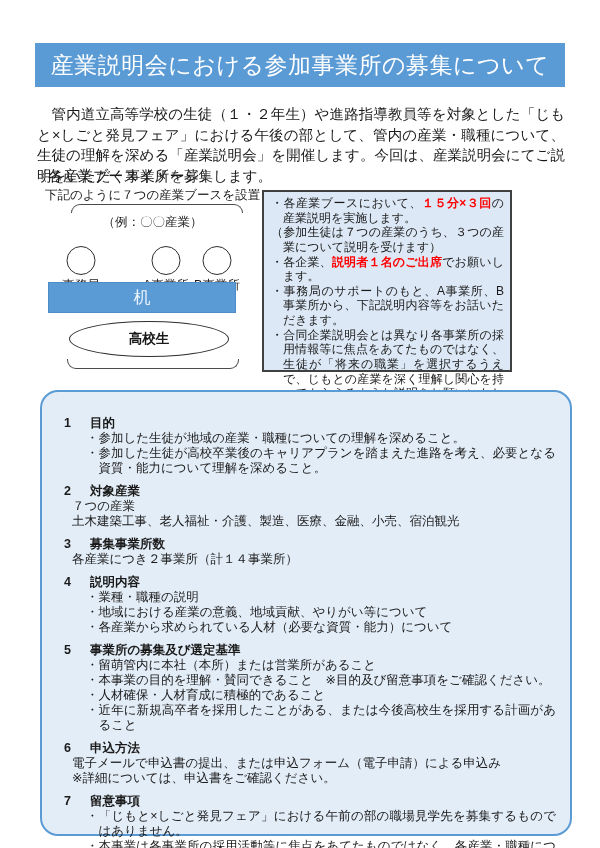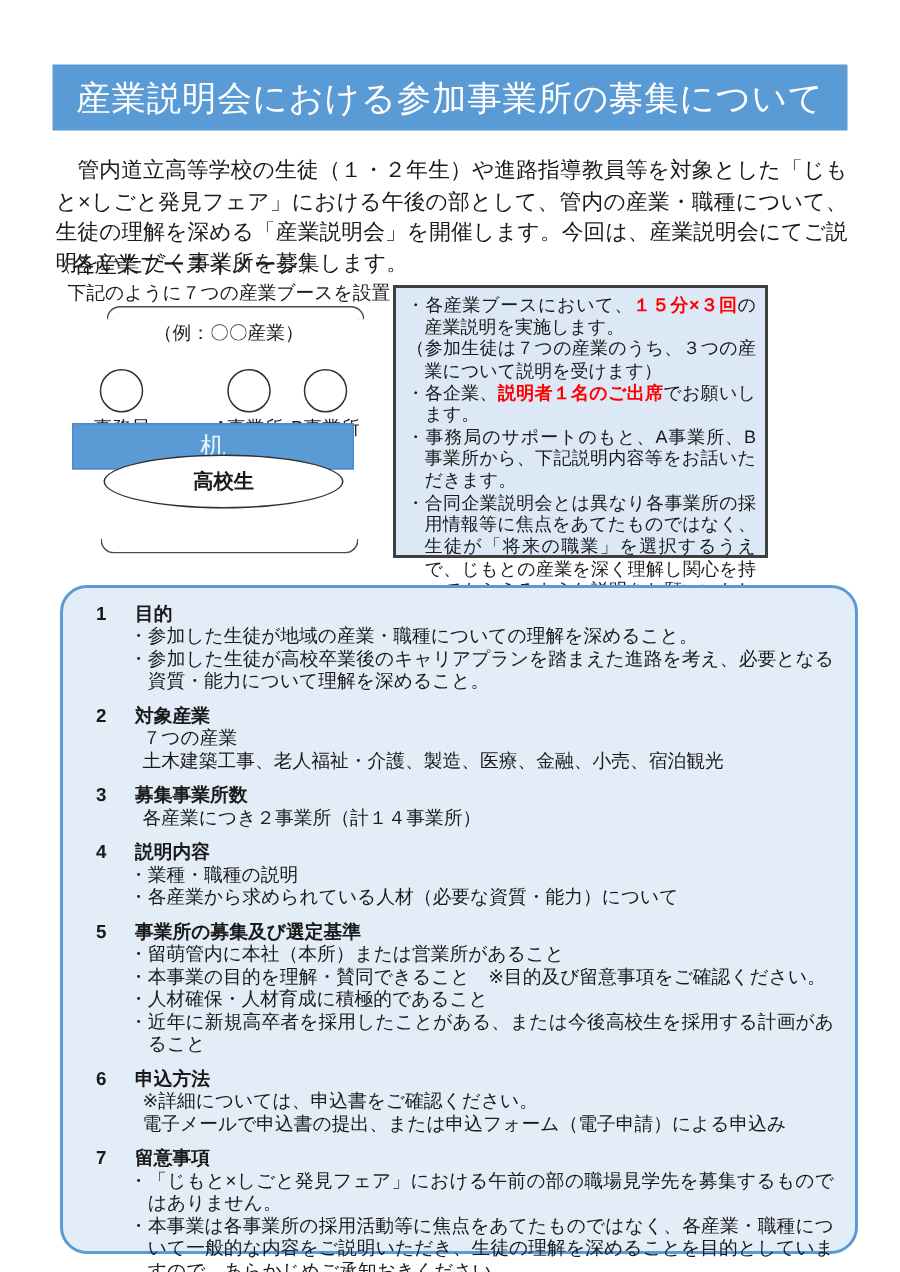--- a/index.html
+++ b/index.html
@@ -48,21 +48,21 @@
     background:#fff;transform:translateX(-50%);box-sizing:border-box;
   }
   .booth-circle.p0{left:36px}.booth-circle.p1{left:121px}.booth-circle.p2{left:172px}
   .desk{
     position:absolute;left:3px;top:95px;width:188px;height:31px;
     background:var(--desk-blue);border:1px solid #4f8ac9;box-sizing:border-box;
     display:flex;align-items:center;justify-content:center;
   }
   .desk span{color:rgba(255,255,255,.88);font-size:17px;}
   .students{
-    position:absolute;left:24px;top:116px;width:160px;height:36px;
+    position:absolute;left:24px;top:134px;width:160px;height:36px;
     border:1.5px solid #2f2f2f;border-radius:50%;background:#fff;box-sizing:border-box;
     display:flex;align-items:center;justify-content:center;
   }
   .students span{font-size:13.5px;font-weight:bold;}
   .brace-bottom{
     position:absolute;left:22px;top:172px;width:170px;height:9px;
     border-bottom:1.5px solid #4a4a4a;border-left:1.5px solid #4a4a4a;border-right:1.5px solid #4a4a4a;
     border-bottom-left-radius:9px;border-bottom-right-radius:9px;
   }
   
@@ -70,28 +70,28 @@
     position:absolute;left:262px;top:190px;width:250px;height:182px;box-sizing:border-box;
     background:var(--panel-fill);border:2px solid var(--panel-border);
     padding:4px 6px 4px 7px;font-size:12px;line-height:1.22;
   }
   .info-line{padding-left:1em;text-indent:-1em;text-align:justify;}
   .em{color:var(--accent-red);font-weight:bold;}
   
   .details-box{
     position:absolute;left:40px;top:390px;width:532px;height:446px;box-sizing:border-box;
     background:var(--details-fill);border:2px solid var(--details-border);border-radius:18px;
-    padding:10px 14px;font-size:12.5px;line-height:15px;
+    padding:24px 14px;font-size:12.5px;line-height:15px;
   }
   .section{margin-bottom:8px;}
   .section:last-child{margin-bottom:0;}
   .sec-head{padding-left:8px;font-weight:bold;}
   .sec-no{display:inline-block;width:26px;}
   .sec-item{margin-left:30px;padding-left:1em;text-indent:-1em;text-align:justify;}
-  .sec-item.plain{margin-left:39px;padding-left:0;text-indent:0;}
+  .sec-item.plain{margin-left:16px;padding-left:0;text-indent:0;}
 </style>
 </head>
 <body>
 
 <div class="page">
 
   <div class="banner">
     <span>産業説明会における参加事業所の募集について</span>
   </div>
 
@@ -140,33 +140,34 @@
         <div class="sec-item plain">７つの産業</div>
         <div class="sec-item plain">土木建築工事、老人福祉・介護、製造、医療、金融、小売、宿泊観光</div>
       </div>
       <div class="section">
         <div class="sec-head"><span class="sec-no">3</span><span>募集事業所数</span></div>
         <div class="sec-item plain">各産業につき２事業所（計１４事業所）</div>
       </div>
       <div class="section">
         <div class="sec-head"><span class="sec-no">4</span><span>説明内容</span></div>
         <div class="sec-item">・業種・職種の説明</div>
+        <div class="sec-item">・地域における産業の意義、地域貢献、やりがい等について</div>
         <div class="sec-item">・各産業から求められている人材（必要な資質・能力）について</div>
       </div>
       <div class="section">
         <div class="sec-head"><span class="sec-no">5</span><span>事業所の募集及び選定基準</span></div>
         <div class="sec-item">・留萌管内に本社（本所）または営業所があること</div>
         <div class="sec-item">・本事業の目的を理解・賛同できること　※目的及び留意事項をご確認ください。</div>
         <div class="sec-item">・人材確保・人材育成に積極的であること</div>
         <div class="sec-item">・近年に新規高卒者を採用したことがある、または今後高校生を採用する計画があること</div>
       </div>
       <div class="section">
         <div class="sec-head"><span class="sec-no">6</span><span>申込方法</span></div>
+        <div class="sec-item plain">電子メールで申込書の提出、または申込フォーム（電子申請）による申込み</div>
         <div class="sec-item plain">※詳細については、申込書をご確認ください。</div>
-        <div class="sec-item plain">電子メールで申込書の提出、または申込フォーム（電子申請）による申込み</div>
       </div>
       <div class="section">
         <div class="sec-head"><span class="sec-no">7</span><span>留意事項</span></div>
         <div class="sec-item">・「じもと×しごと発見フェア」における午前の部の職場見学先を募集するものではありません。</div>
         <div class="sec-item">・本事業は各事業所の採用活動等に焦点をあてたものではなく、各産業・職種について一般的な内容をご説明いただき、生徒の理解を深めることを目的としていますので、あらかじめご承知おきください。</div>
       </div>
     </div>
 
 </div>
 

